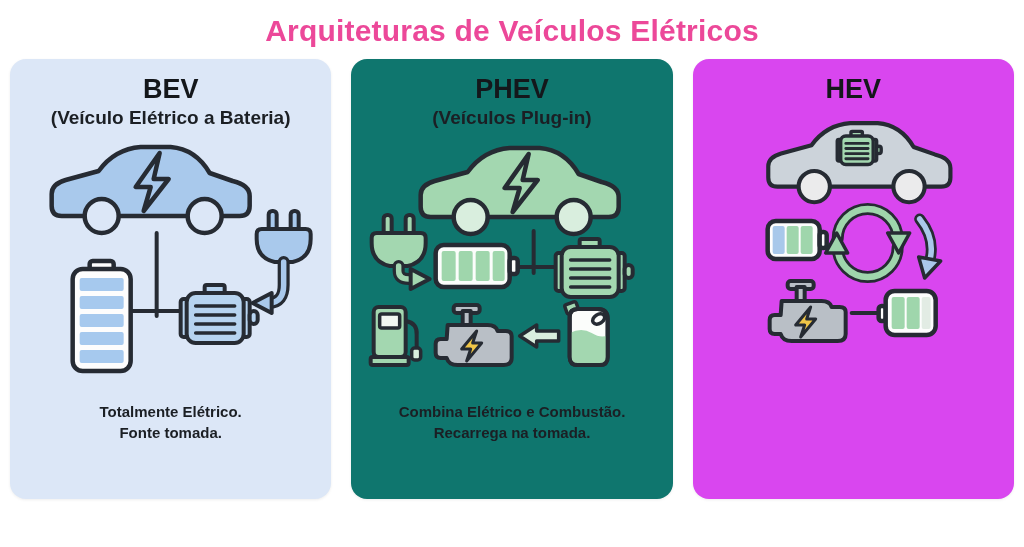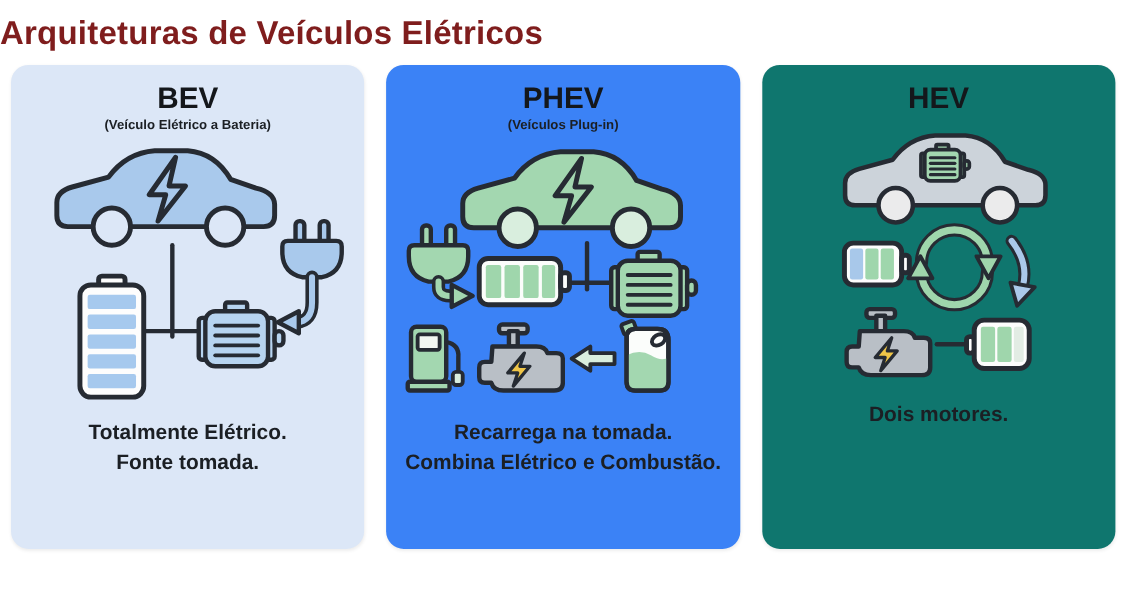--- a/index.html
+++ b/index.html
@@ -1,36 +1,36 @@
 <!DOCTYPE html>
 <html><head>
 <meta charset="utf-8">
 <style>
   html,body{margin:0;padding:0;}
   body{
     width:1024px;height:547px;overflow:hidden;background:#ffffff;
     font-family:"Liberation Sans",sans-serif;
   }
   .title{
-    font-size:30px;font-weight:bold;color:#7f1d1d;
+    text-align:center;font-size:30px;font-weight:bold;color:#ec4899;
     margin:14px 0 11px 0;letter-spacing:.2px;
   }
   .panels{display:flex;gap:20px;padding:0 10px;}
   .panel{
     flex:1;height:440px;border-radius:16px;text-align:center;
     box-sizing:border-box;padding-top:15px;
     box-shadow:0 1px 3px rgba(0,0,0,.07);
   }
   .panel--bev{background:#dce7f7;}
-  .panel--phev{background:#3b82f6;}
-  .panel--hev{background:#0f766e;}
+  .panel--phev{background:#0f766e;}
+  .panel--hev{background:#d946ef;}
   .acronym{font-size:27px;font-weight:bold;color:#14171b;line-height:1.15;}
-  .subtitle{font-size:12px;font-weight:bold;color:#1b1f24;line-height:1.35;}
+  .subtitle{font-size:19px;font-weight:bold;color:#1b1f24;line-height:1.35;}
   svg.diagram{display:block;width:100%;height:250px;margin-top:2px;}
-  .desc{font-size:19px;font-weight:bold;color:#1b1f24;line-height:1.42;margin-top:8px;}
+  .desc{font-size:15px;font-weight:bold;color:#1b1f24;line-height:1.42;margin-top:18px;}
 </style>
 </head>
 <body>
 
 <h1 class="title">Arquiteturas de Veículos Elétricos</h1>
 
 <div class="panels">
 
   <section class="panel panel--bev">
     <div class="acronym">BEV</div>
@@ -166,22 +166,22 @@
       <g transform="translate(212,172)" stroke="#262b33" stroke-linejoin="round">
         <rect x="2" y="-2" width="12" height="10" rx="2" transform="rotate(-20 8 3)" fill="#a3d7b0" stroke-width="3.5"></rect>
         <path d="M6,12 Q6,4 14,4 L34,4 Q44,4 44,14 L44,52 Q44,60 36,60 L14,60 Q6,60 6,52 Z" fill="#fbfdfb" stroke-width="4"></path>
         <path d="M6,28 Q18,22 28,28 Q38,34 44,30 L44,52 Q44,60 36,60 L14,60 Q6,60 6,52 Z" fill="#a3d7b0" stroke="none"></path>
         <path d="M6,12 Q6,4 14,4 L34,4 Q44,4 44,14 L44,52 Q44,60 36,60 L14,60 Q6,60 6,52 Z" fill="none" stroke-width="4"></path>
         <ellipse cx="35" cy="14" rx="6.5" ry="4.5" transform="rotate(-32 35 14)" fill="#fbfdfb" stroke-width="3.5"></ellipse>
       </g>
     </svg>
 
     <div class="desc">
+      <div>Combina Elétrico e Combustão.</div>
       <div>Recarrega na tomada.</div>
-      <div>Combina Elétrico e Combustão.</div>
     </div>
   </section>
 
   <section class="panel panel--hev">
     <div class="acronym">HEV</div>
 
     <svg class="diagram" viewBox="0 0 320 250">
       <g transform="translate(70,6) scale(0.92)" stroke="#262b33" stroke-width="4.5" stroke-linejoin="round">
         <path d="M30,80 L15,80 Q5,80 5,70 L5,58 Q5,48 19,44 L52,35 Q68,13 94,11 L124,11 Q149,13 163,37 L186,45 Q203,49 203,60 L203,70 Q203,80 193,80 Z" fill="#ccd3da"></path>
         <circle cx="55" cy="80" r="17" fill="#ebebec"></circle>
@@ -240,17 +240,16 @@
         <rect x="0" y="0" width="50" height="44" rx="9" fill="#fdfdfd"></rect>
         <g stroke="none">
           <rect x="6" y="6" width="13" height="32" rx="2" fill="#9fd6ac"></rect>
           <rect x="21" y="6" width="13" height="32" rx="2" fill="#9fd6ac"></rect>
           <rect x="36" y="6" width="9" height="32" rx="2" fill="#e2ece4"></rect>
         </g>
       </g>
     </svg>
 
     <div class="desc">
-      <div>Dois motores.</div>
     </div>
   </section>
 
 </div>
 
 </body></html>

